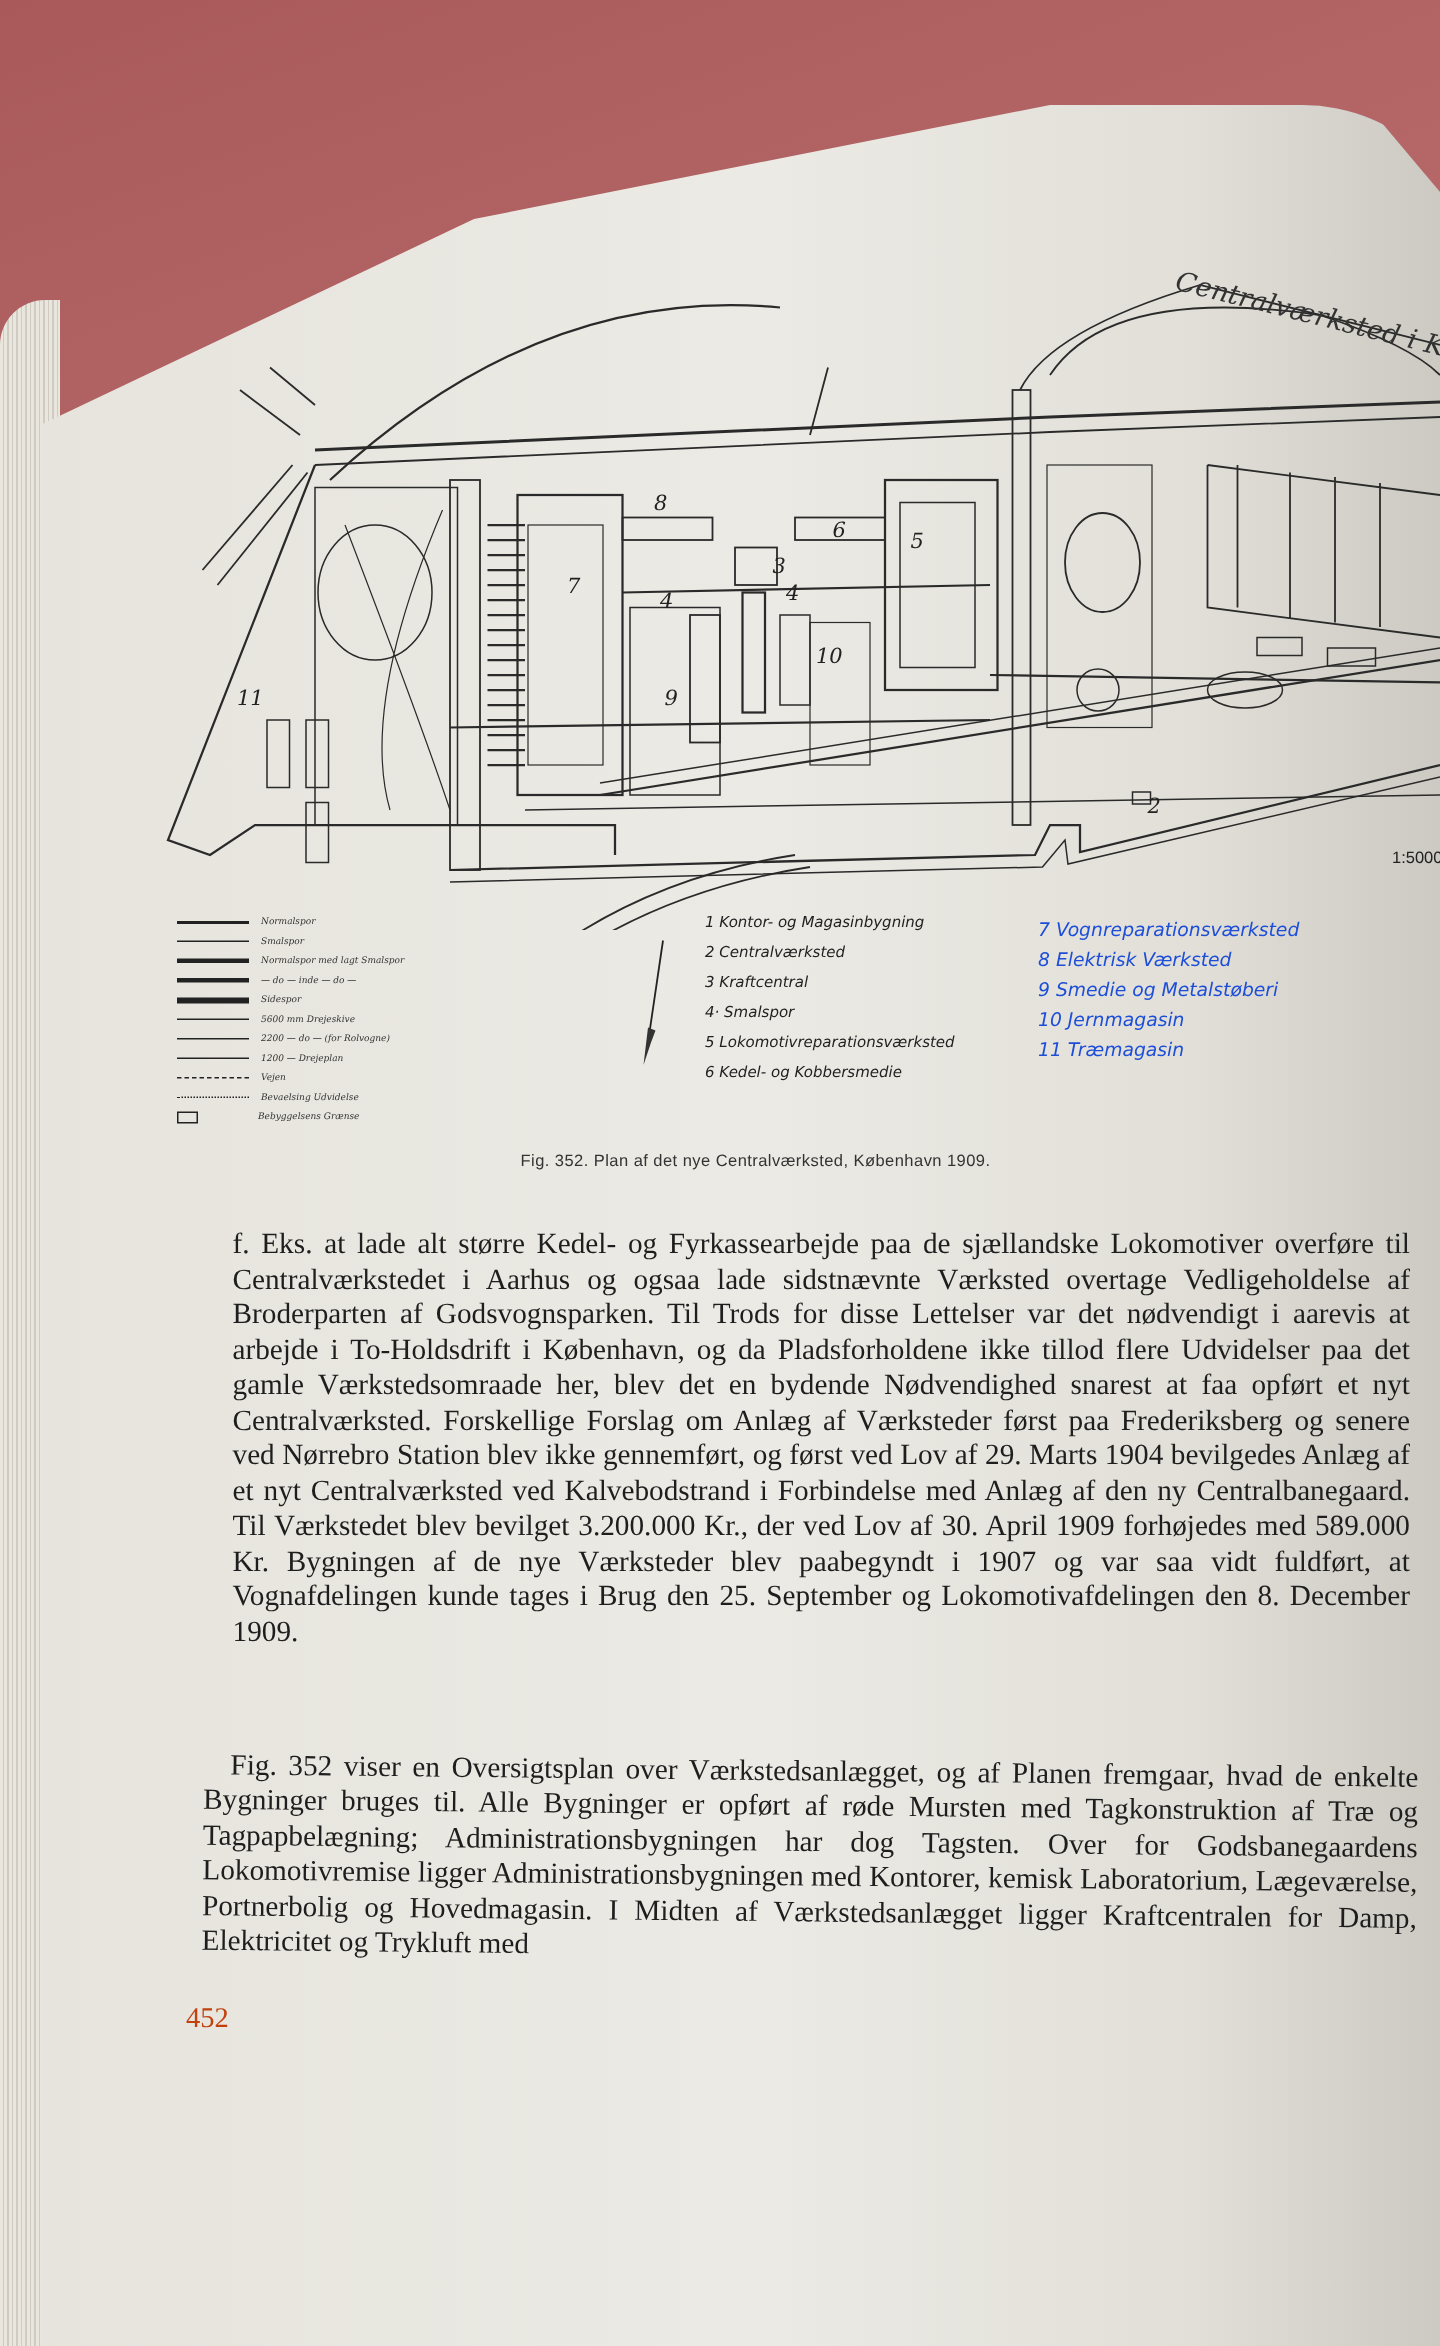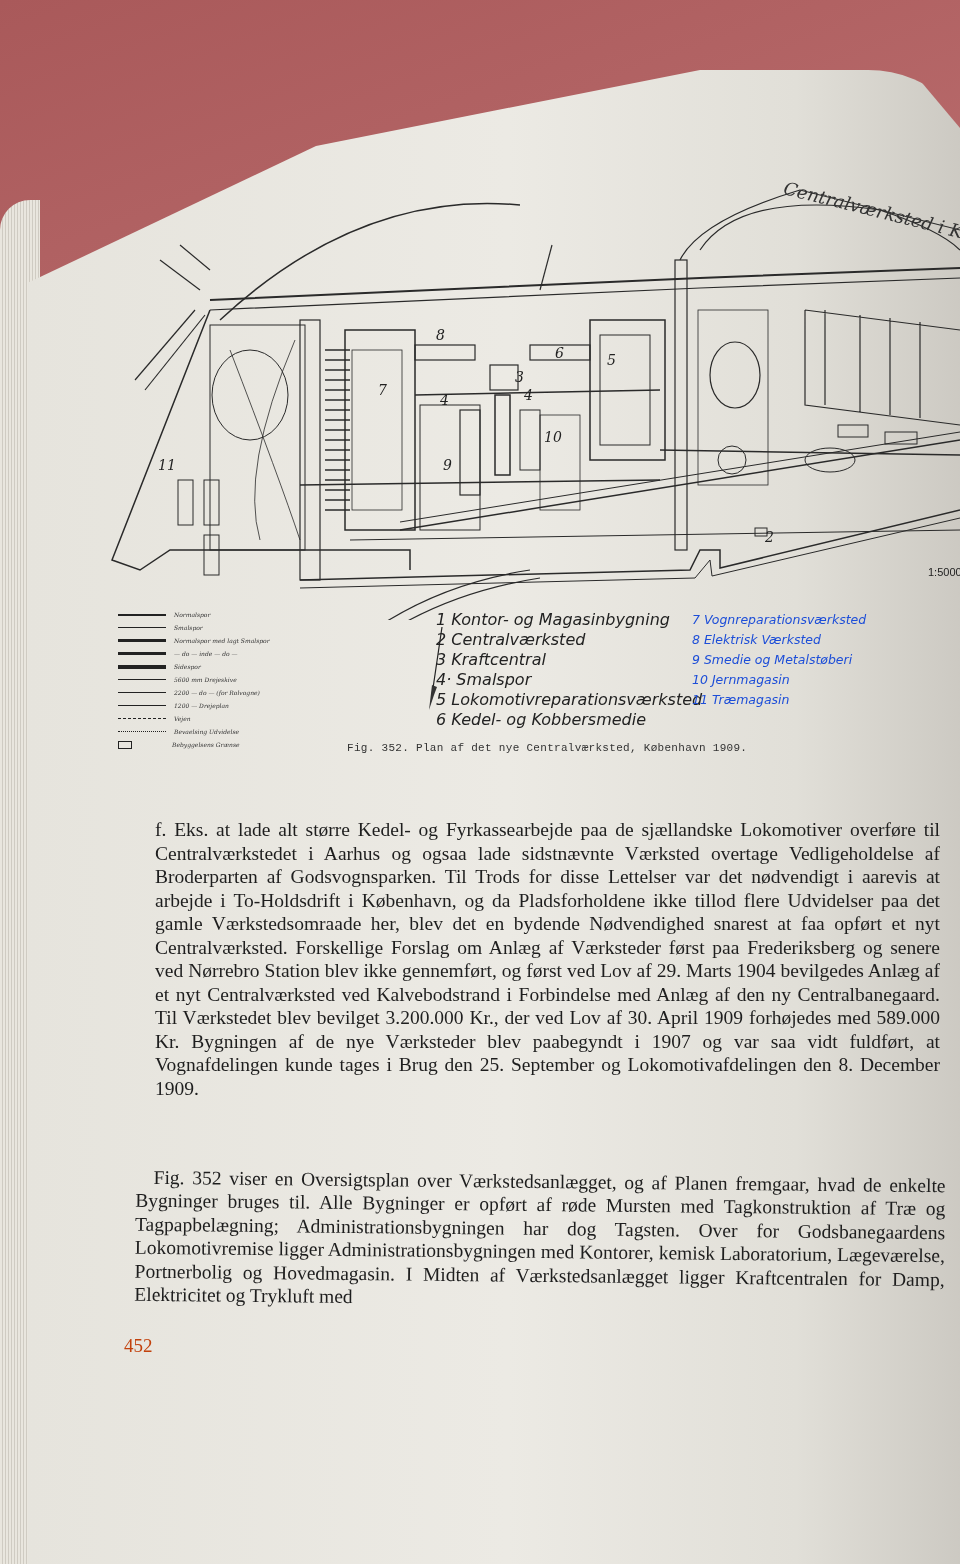--- a/index.html
+++ b/index.html
@@ -23,26 +23,26 @@
   .script-title {
     position:absolute; left:780px; top:210px; transform:rotate(14deg);
     font-family:"DejaVu Serif", serif; font-style:italic; font-size:18px; color:#333;
     white-space:nowrap;
   }
   .scale { position:absolute; left:928px; top:566px; font-family:"Liberation Sans", sans-serif; font-size:11px; color:#222; }
   .legend-left { position:absolute; left:118px; top:608px; width:160px; }
   .legend-left .row { display:flex; align-items:center; height:13px; }
   .legend-left .sym { width:48px; margin-right:8px; border-top:2px solid #222; }
   .legend-left .lbl { font-family:"DejaVu Serif", serif; font-style:italic; font-size:6px; color:#333; }
-  .legend-main { position:absolute; left:436px; top:610px; font-family:"DejaVu Sans", sans-serif; font-style:italic; font-size:16px; color:#222; }
+  .legend-main { position:absolute; left:470px; top:610px; font-family:"DejaVu Sans", sans-serif; font-style:italic; font-size:10px; color:#222; }
   .legend-main .row { height:20px; white-space:nowrap; }
   .legend-right { position:absolute; left:692px; top:612px; font-family:"DejaVu Sans", sans-serif; font-style:italic; font-size:12.5px; color:#1d4ed8; }
   .legend-right .row { height:20px; white-space:nowrap; }
   .north-arrow { position:absolute; left:428px; top:625px; width:16px; height:90px; }
-  .caption { position:absolute; left:347px; top:742px; font-family:Liberation Mono, monospace; font-size:11px; color:#333; letter-spacing:0.3px;text-align:right; }
+  .caption { position:absolute; left:347px; top:768px; font-family:Liberation Sans, sans-serif; font-size:11px; color:#333; letter-spacing:0.3px;text-align:right; }
   .body-text { position:absolute; left:155px; top:818px; width:785px; font-size:19.5px; line-height:23.5px; color:#1e1e1e; text-align:justify; }
   .body-text p { margin:0; }
   .para2 { position:absolute; left:135px; top:1150px; width:810px; font-size:19.5px; line-height:23.5px; color:#1e1e1e; text-align:justify; transform:rotate(0.6deg); }
   .page-number { position:absolute; left:124px; top:1335px; font-size:19px; color:#c2410c; }
 </style>
 </head>
 <body>
 
 <div class="page-stack"></div>
 <div class="page"></div>

